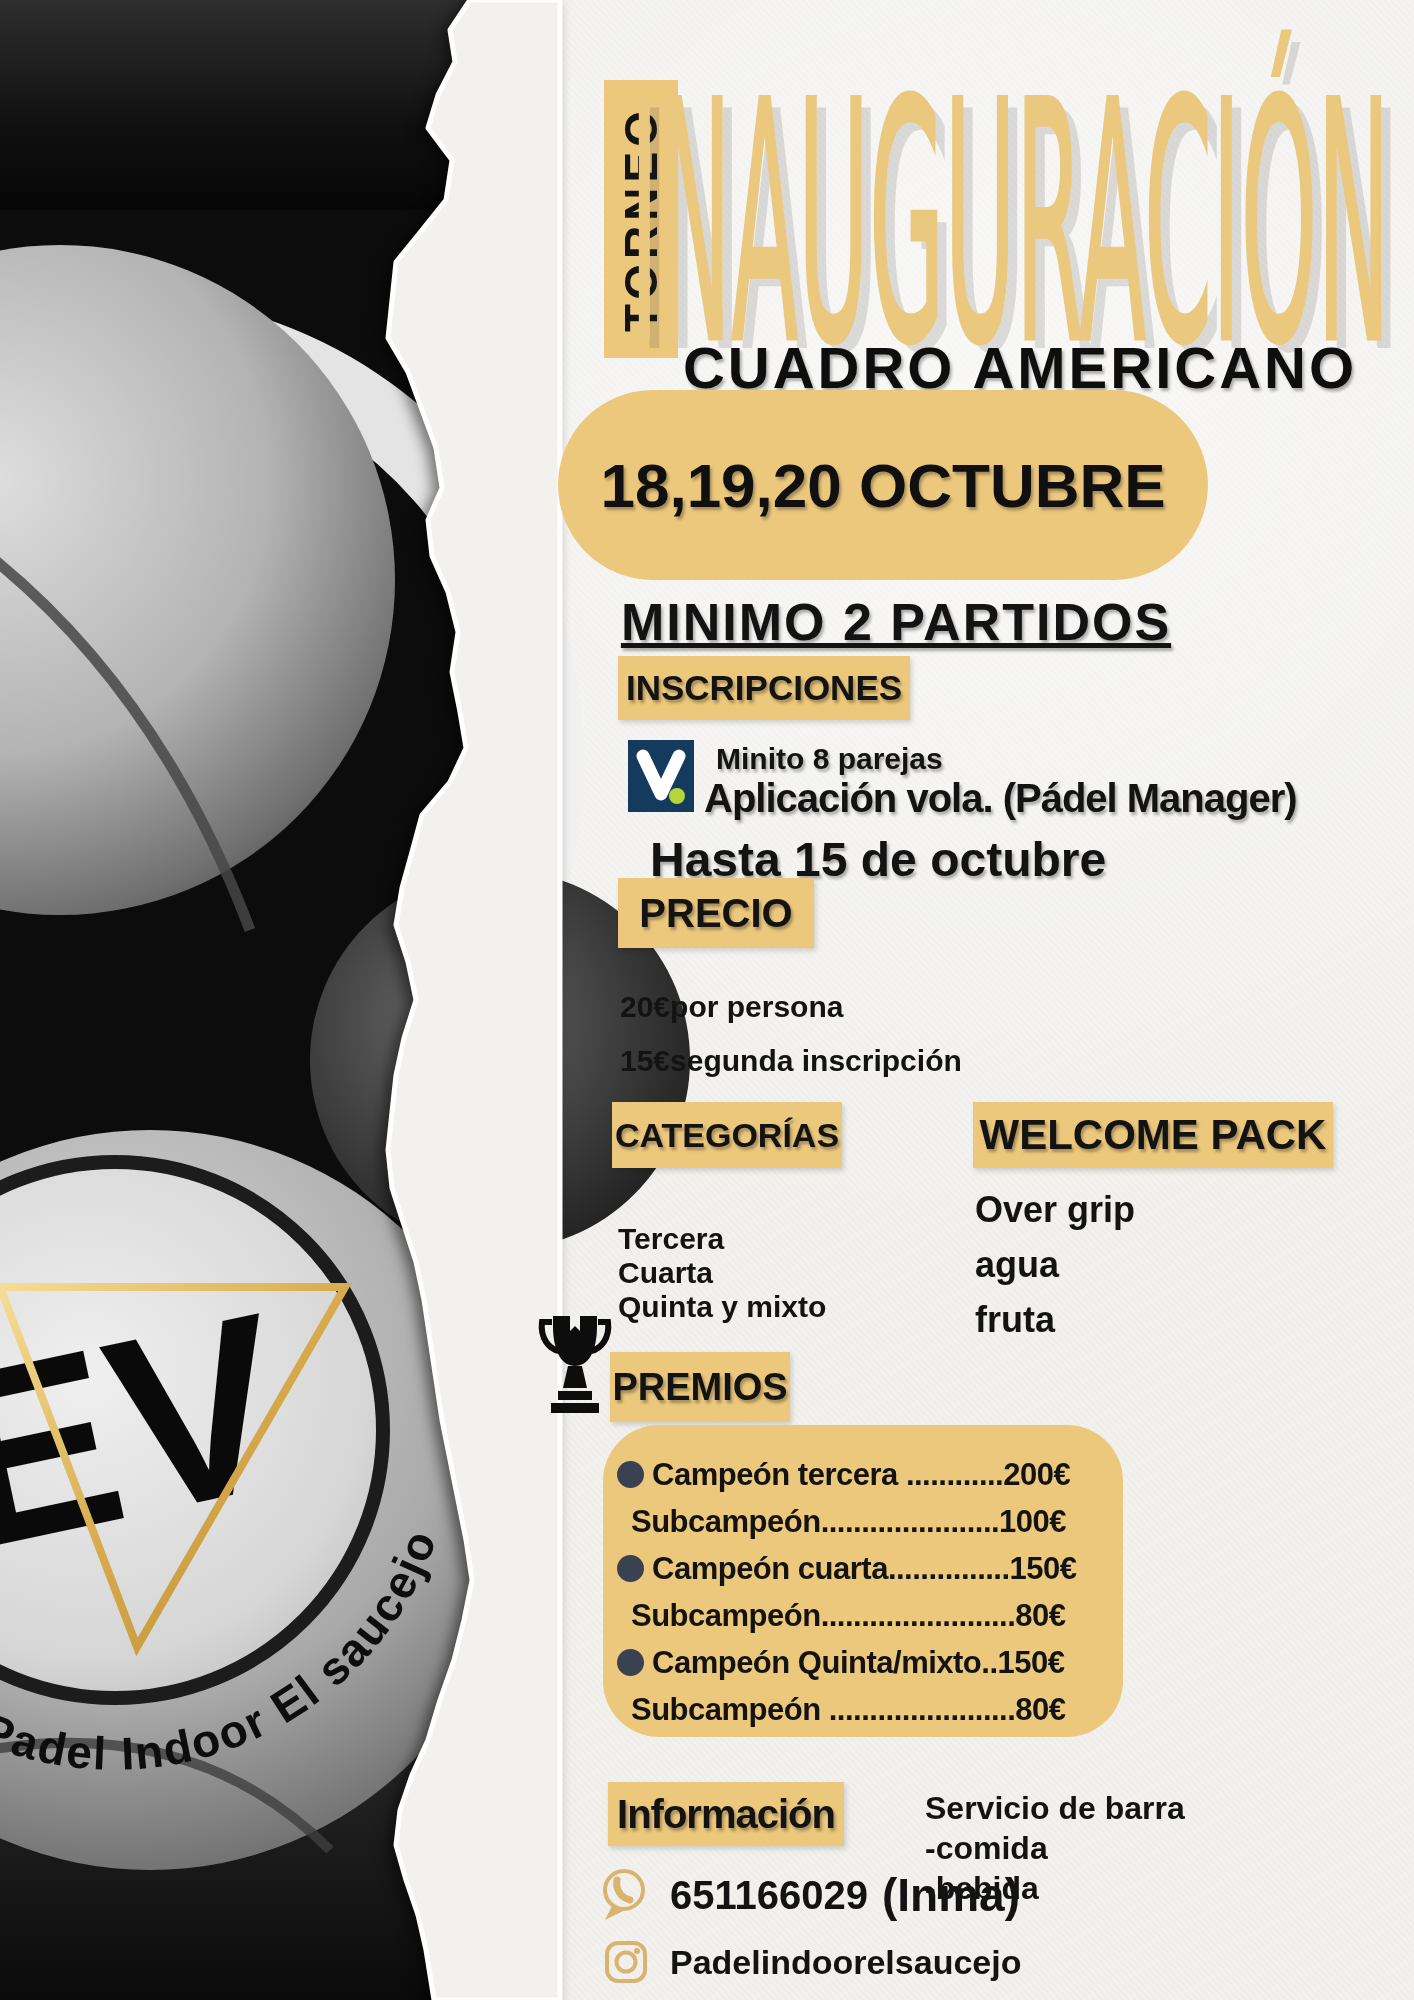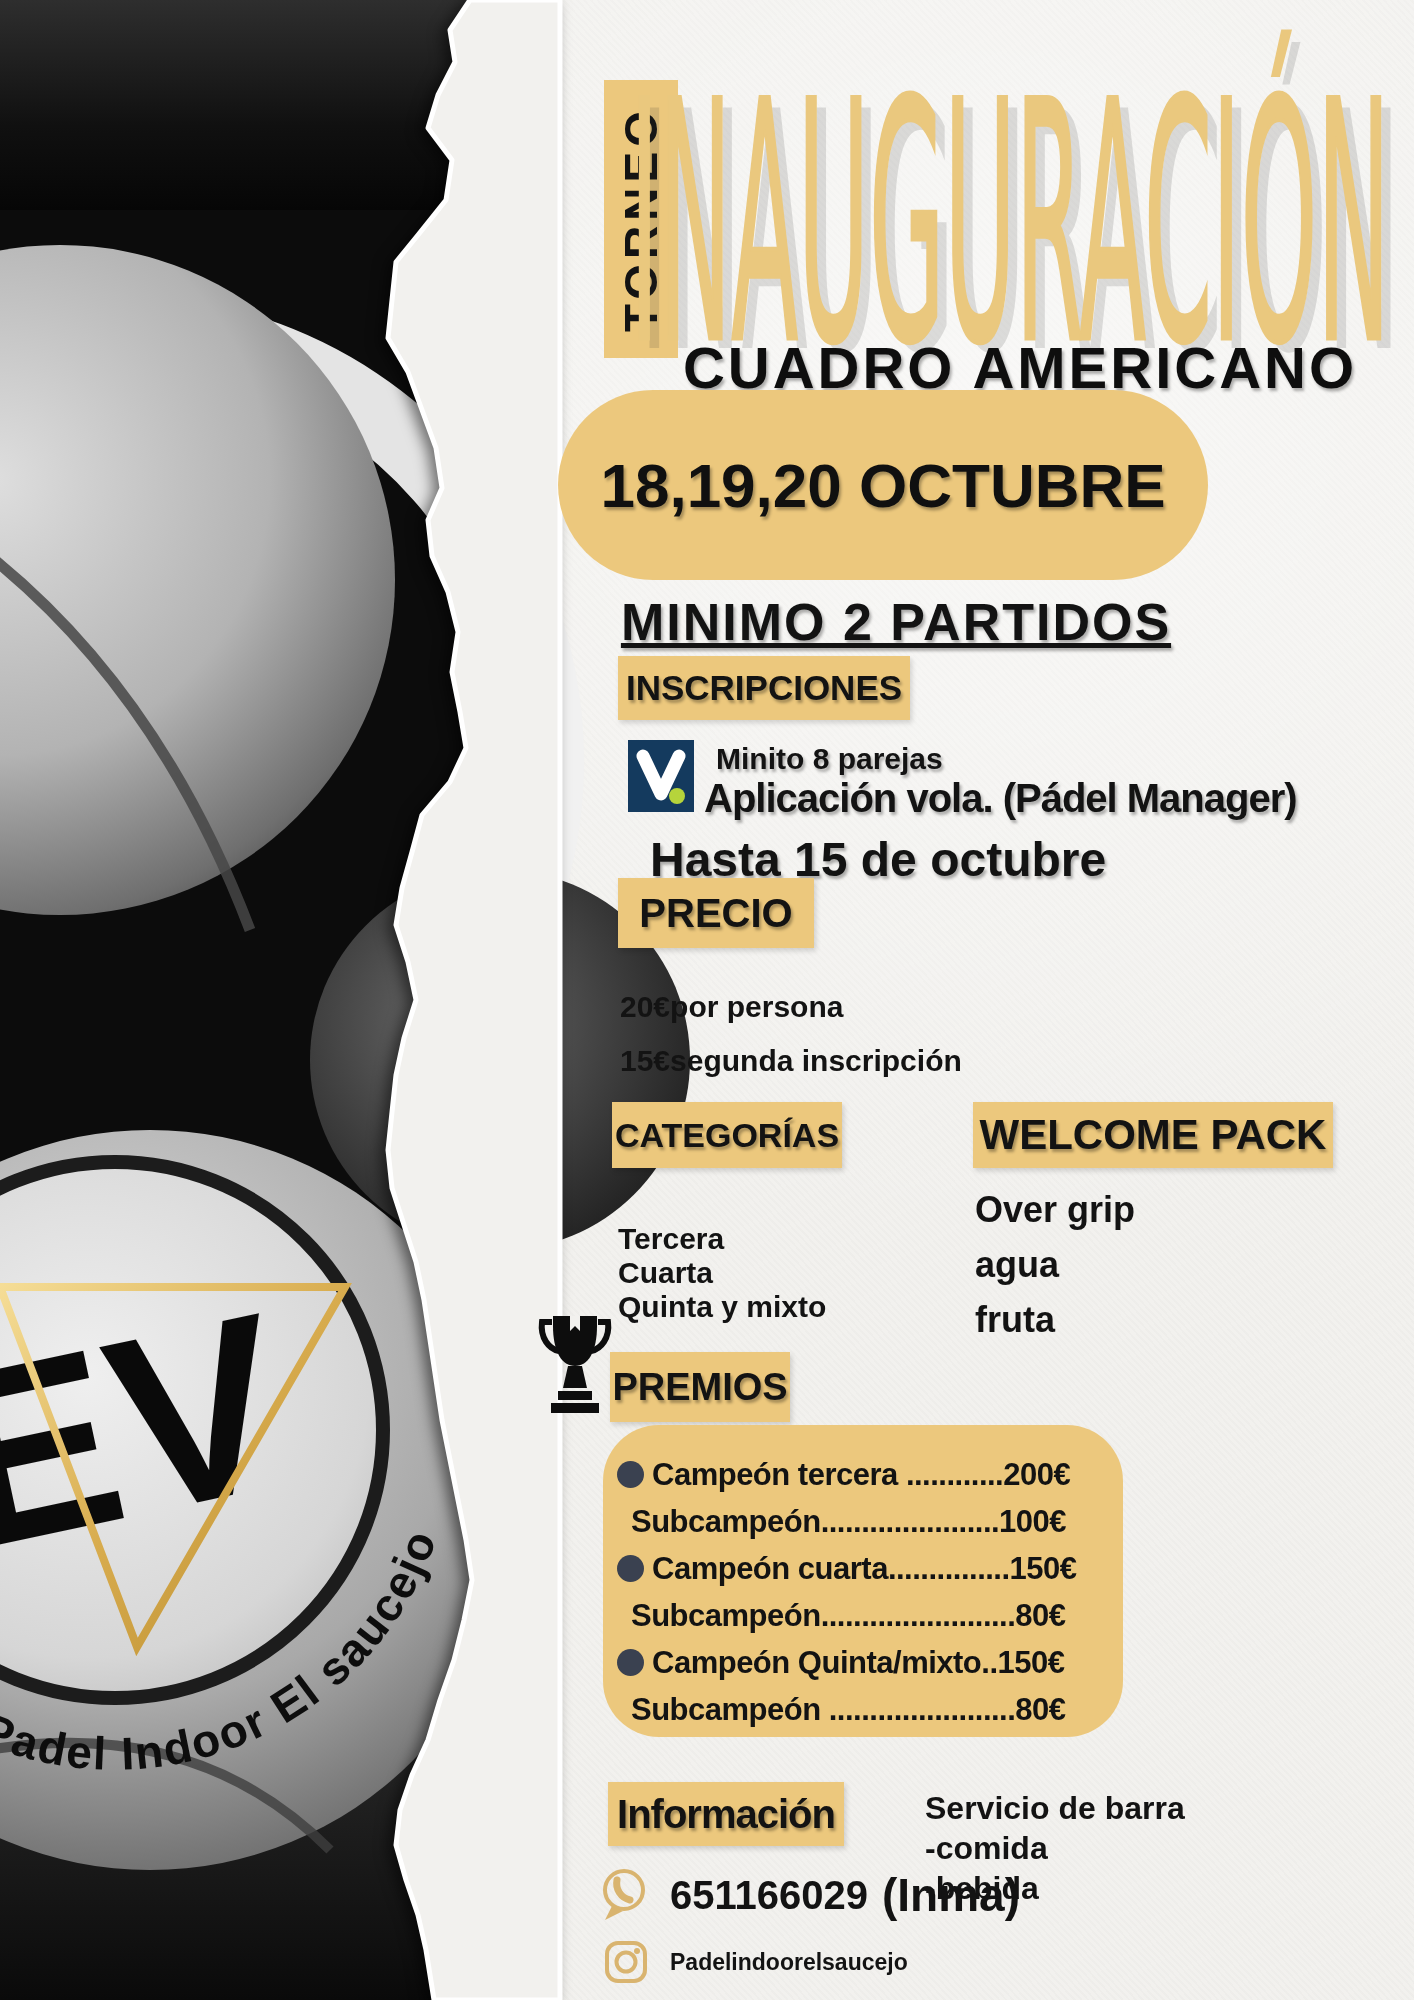--- a/index.html
+++ b/index.html
@@ -45,21 +45,21 @@
   .prow{display:flex;align-items:center;height:47px;font-size:31px;font-weight:bold;
     letter-spacing:-0.5px;color:#131313;white-space:nowrap;}
   .prow .dot{width:27px;height:27px;border-radius:50%;background:#3a4150;margin-right:8px;flex:0 0 auto;}
   .prow.nodot{padding-left:14px;}
   #lab-info{left:608px;top:1782px;width:236px;height:64px;font-size:40px;letter-spacing:-1px;}
   .services{left:915px;top:1788px;font-size:32px;font-weight:bold;line-height:40px;margin-left:10px;}
   .phone-row{left:600px;top:1866px;display:flex;align-items:center;}
   .phone-num{font-size:40px;font-weight:bold;margin-left:22px;}
   .phone-name{font-size:46px;font-weight:bold;margin-left:14px;}
   .insta-row{left:602px;top:1938px;display:flex;align-items:center;}
-  .insta-text{font-size:23px;font-weight:bold;margin-left:20px;}
+  .insta-text{font-size:34px;font-weight:bold;margin-left:20px;}
 </style>
 </head>
 <body>
 
 <div id="poster">
 
   <svg class="abs" style="left:0;top:0;" width="560" height="2000" viewBox="0 0 560 2000">
     <defs>
       <radialGradient id="ballA" cx="40%" cy="35%" r="75%">
         <stop offset="0%" stop-color="#dedede"></stop>

